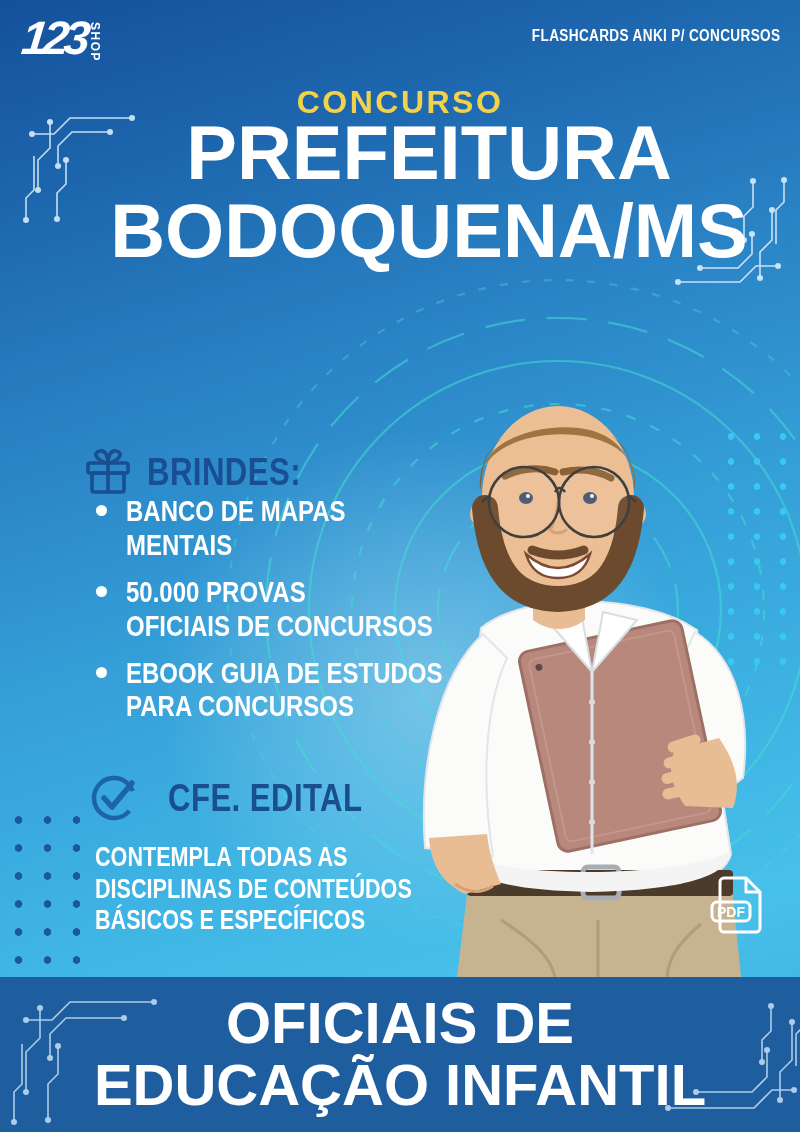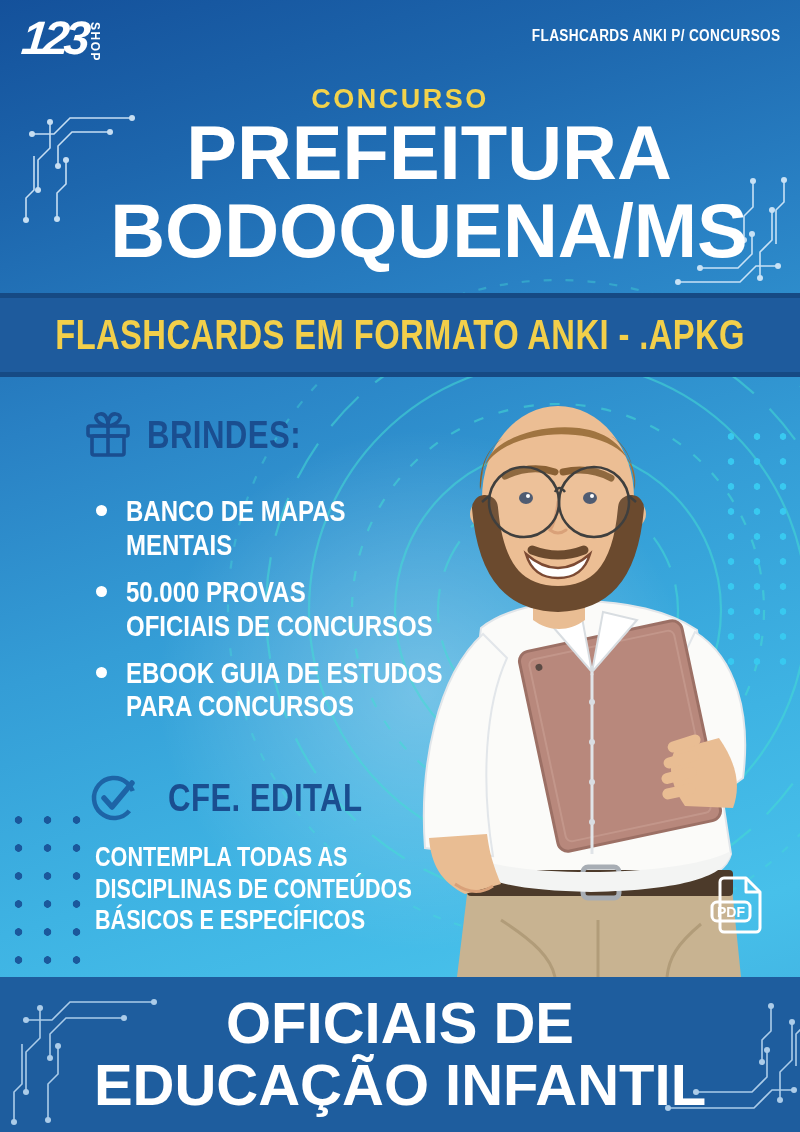--- a/index.html
+++ b/index.html
@@ -23,31 +23,31 @@
   
   .logo{left:22px;top:14px;z-index:3;display:flex;align-items:flex-start;}
   .logo-num{font-size:47px;font-weight:bold;font-style:italic;letter-spacing:-5px;
     transform:skewX(-6deg);line-height:1;}
   .logo-word{writing-mode:vertical-rl;font-size:12px;font-weight:bold;letter-spacing:1.5px;
     margin-left:3px;margin-top:8px;}
   .tagline{right:20px;top:27px;z-index:3;font-size:16px;font-weight:bold;letter-spacing:.4px;
     transform:scaleX(.85);transform-origin:right center;white-space:nowrap;}
   
   .kicker{left:0;top:84px;width:100%;text-align:center;z-index:3;
-    color:#f2d24b;font-size:27px;font-weight:bold;letter-spacing:2.5px;}
+    color:#f2d24b;font-size:32px;font-weight:bold;letter-spacing:2.5px;}
   .hero-title{left:0;top:114px;width:100%;text-align:center;z-index:3;
     font-size:76px;font-weight:bold;letter-spacing:0px;line-height:1.03;white-space:pre-line;margin-left:29px;}
   
   .banner{left:0;top:293px;width:100%;height:84px;z-index:3;box-sizing:border-box;
     background:#1e5b9d;border-top:5px solid #164a84;border-bottom:5px solid #164a84;
     display:flex;align-items:center;justify-content:center;}
   .banner-text{color:#f2cf4a;font-size:42px;font-weight:bold;letter-spacing:.5px;
     transform:scaleX(.78);transform-origin:center;white-space:nowrap;}
   
-  .bonus-head{left:84px;top:411px;z-index:3;display:flex;align-items:center;gap:15px;}
+  .bonus-head{left:84px;top:448px;z-index:3;display:flex;align-items:center;gap:15px;}
   .head-label{color:#1a4e90;font-size:39px;font-weight:bold;letter-spacing:.5px;
     transform:scaleX(.8);transform-origin:left center;white-space:nowrap;}
   .bonus-list{left:84px;top:482px;z-index:3;list-style:none;margin:12px;padding:0;}
   .bonus-list li{display:flex;margin-bottom:13px;}
   .bullet-dot{flex:0 0 auto;width:11px;height:11px;border-radius:50%;background:#fff;
     margin:11px 19px 0 0;}
   .bullet-text{font-size:30px;font-weight:bold;line-height:1.13;white-space:pre-line;
     transform:scaleX(.8);transform-origin:left top;}
   .edital-head{left:88px;top:772px;z-index:3;display:flex;align-items:center;gap:28px;}
   .edital-text{left:95px;top:842px;z-index:3;font-size:27px;font-weight:bold;line-height:1.17;
@@ -235,23 +235,20 @@
     <path d="M173,116 q-3,22 -8,28 q8,6 16,0" stroke="#d9a179" stroke-width="3" fill="none" stroke-linecap="round"></path>
 
     <g fill="rgba(255,255,255,.05)" stroke="#3f3f3e" stroke-width="2.5">
       <circle cx="139" cy="116" r="35"></circle>
       <circle cx="209" cy="116" r="35"></circle>
     </g>
     <path d="M170,106 q4,-8 10,0" stroke="#3f3f3e" stroke-width="2.5" fill="none"></path>
     <path d="M104,110 L97,116 M244,110 L251,116" stroke="#3f3f3e" stroke-width="2.5"></path>
   </svg>
 
-  <div class="abs banner">
-    <span class="banner-text">FLASHCARDS EM FORMATO ANKI - .APKG</span>
-  </div>
 
   <div class="abs bonus-head">
     <svg width="48" height="48" viewBox="0 0 48 48">
       <g fill="none" stroke="#1a4e90" stroke-width="3.6">
         <rect x="4" y="15" width="40" height="10" rx="2"></rect>
         <rect x="8" y="25" width="32" height="19" rx="2"></rect>
         <path d="M24,15 V44"></path>
         <path d="M24,15 C12,13 8,4 16,3 C22,2 24,9 24,15 Z"></path>
         <path d="M24,15 C36,13 40,4 32,3 C26,2 24,9 24,15 Z"></path>
       </g>

